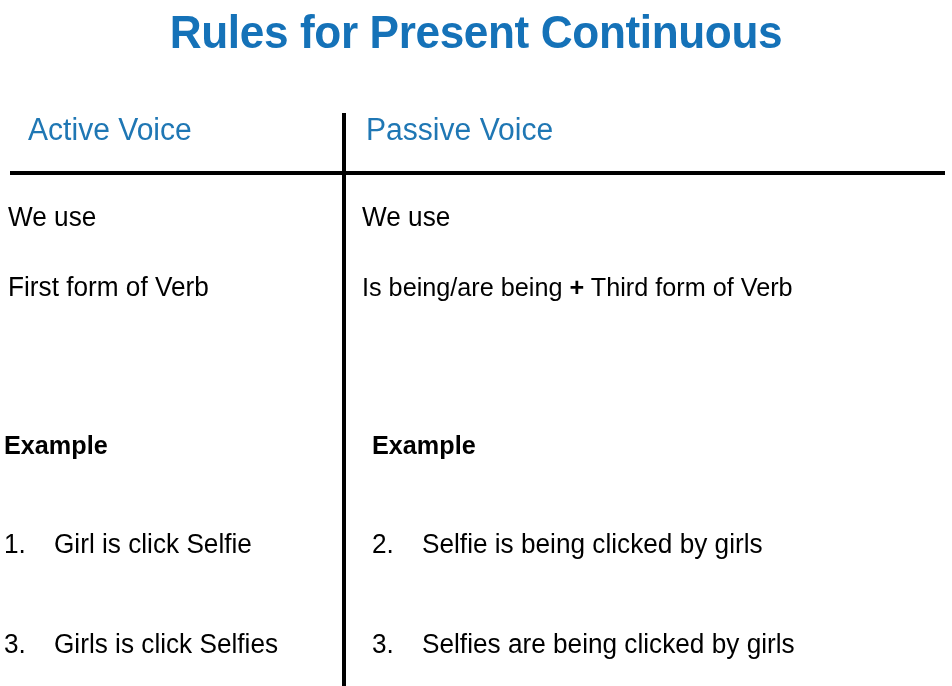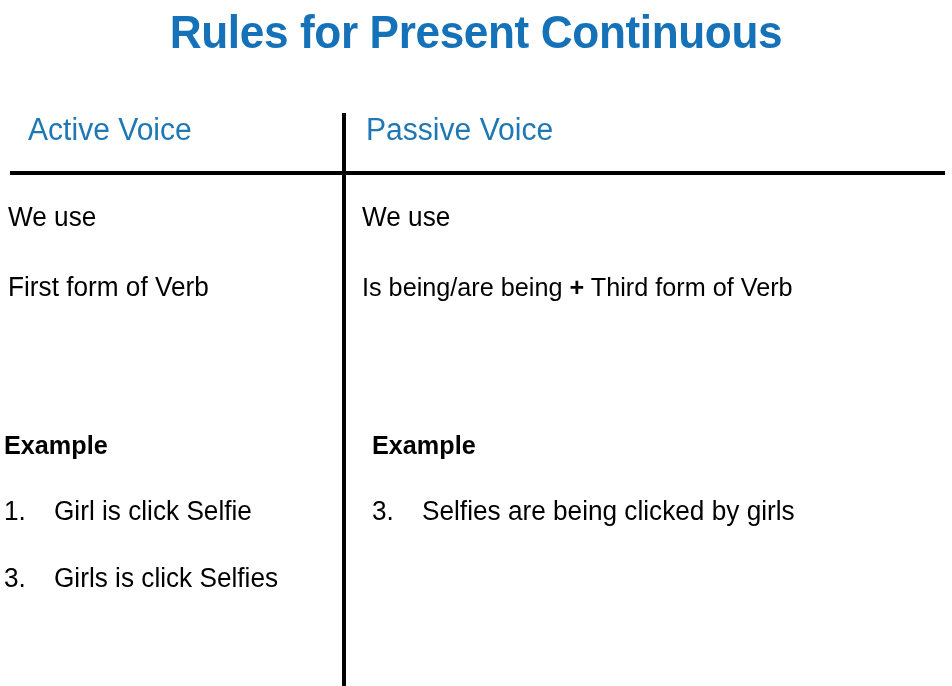--- a/index.html
+++ b/index.html
@@ -109,20 +109,21 @@
   .exlist.left  { left: 4px;   top: 494px; }
   .exlist.right { left: 372px; top: 494px; }
 
   .exlist li {
     display: block;
     height: 67px;
     font-size: 27px;
     line-height: 34px;
     white-space: nowrap;
     color: #000000;
+    margin-top: 33px;
   }
   .exlist .num {
     display: inline-block;
     width: 50px;
     text-align: left;
     transform: scaleX(0.97);
     transform-origin: 0 50%;
   }
   .exlist .itm {
     display: inline-block;
@@ -160,17 +161,20 @@
   </ul>
 
   <div class="txt r-weuse">We use</div>
 
   <div class="txt r-form"><span>Is being/are being </span><span class="plus">+</span><span> Third form of Verb</span></div>
 
   <div class="txt bold r-exhead">Example</div>
 
   <ul class="exlist right">
     <li>
+      <span class="num">2.</span><span class="itm">Selfie is being clicked by girls</span>
+    </li>
+    <li>
       <span class="num">3.</span><span class="itm">Selfies are being clicked by girls</span>
     </li>
   </ul>
 
 </div>
 
 </body></html>

